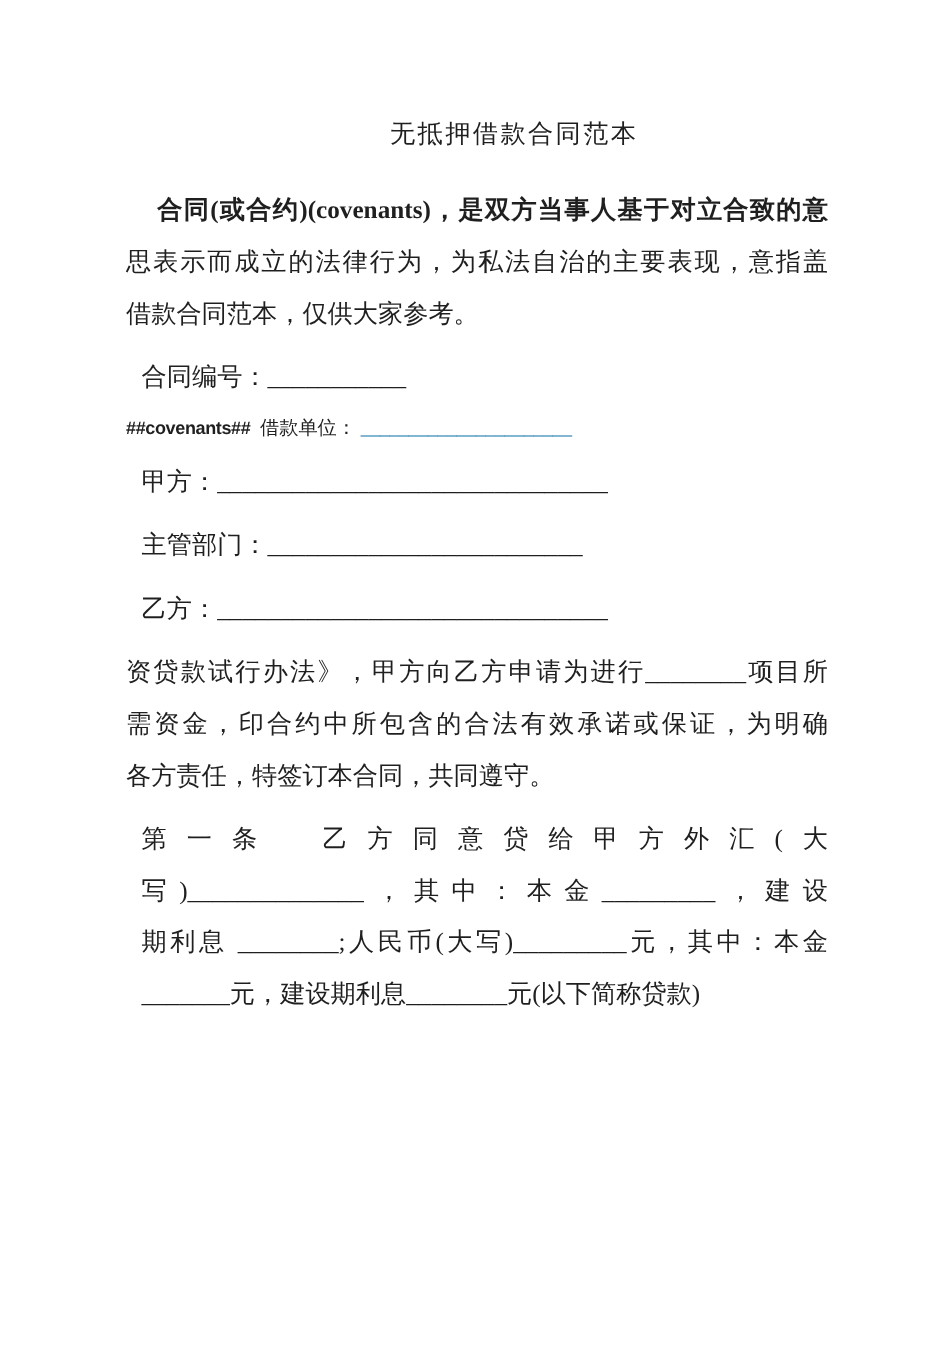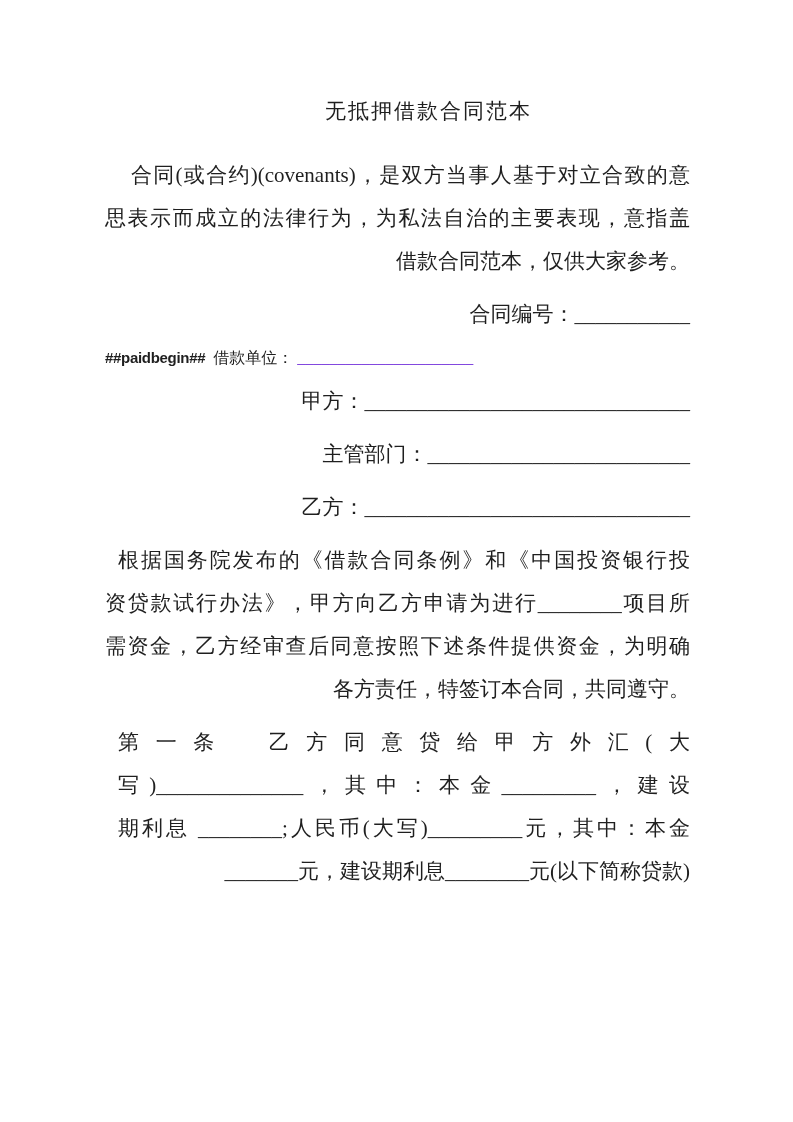--- a/index.html
+++ b/index.html
@@ -20,39 +20,39 @@
   .doc-title {
     margin: 96px 0 0 0;
     padding-left: 62px;
     text-align: center;
     letter-spacing: 2px;
     line-height: 30px;
     white-space: nowrap;
   }
   .para { margin: 10px 0 0 0; }
   .para-intro { margin-top: 28px; }
-  .line { text-align: right; }
+  .line { text-align: left; }
   .j { text-align: justify; text-align-last: justify; }
   .ind { text-indent: 13px; }
-  .ind-lg { text-indent: 26px; }
+  .ind-lg { text-indent: 26px; font-weight: bold; }
   .clause .line { padding-left: 13px; text-indent: 0; }
   .paid-line {
     margin: 10px 0 0 0;
     font-size: 16px;
     line-height: 24px;
     white-space: nowrap;
   }
   .paid-tag {
     font-family: "Liberation Sans", sans-serif;
     font-weight: bold;
     font-size: 15px;
     letter-spacing: -0.3px;
   }
   .paid-label { margin-left: 8px; }
-  .paid-blank { color: #6d28d9; letter-spacing: 0; }
+  .paid-blank { color: #0369a1; letter-spacing: 0; }
   .blank { white-space: nowrap; }
 </style>
 </head>
 <body>
 
 <div class="page">
 
   <div class="doc-title">无抵押借款合同范本</div>
 
   <div class="para para-intro">
@@ -62,21 +62,21 @@
   </div>
 
   <div class="para">
     <div class="line ind">
       <span>合同编号：</span><span class="blank">___________</span>
     </div>
   </div>
 
 
   <div class="paid-line">
-    <span class="paid-tag">##paidbegin##</span><span class="paid-label">借款单位：</span> <span class="paid-blank">______________________</span>
+    <span class="paid-tag">##covenants##</span><span class="paid-label">借款单位：</span> <span class="paid-blank">______________________</span>
   </div>
 
   <div class="para">
     <div class="line ind">
       <span>甲方：</span><span class="blank">_______________________________</span>
     </div>
   </div>
 
   <div class="para">
     <div class="line ind">
@@ -84,23 +84,22 @@
     </div>
   </div>
 
   <div class="para">
     <div class="line ind">
       <span>乙方：</span><span class="blank">_______________________________</span>
     </div>
   </div>
 
   <div class="para">
-    <div class="line j ind">根据国务院发布的《借款合同条例》和《中国投资银行投</div>
     <div class="line j">资贷款试行办法》，甲方向乙方申请为进行________项目所</div>
-    <div class="line j">需资金，乙方经审查后同意按照下述条件提供资金，为明确</div>
+    <div class="line j">需资金，印合约中所包含的合法有效承诺或保证，为明确</div>
     <div class="line">各方责任，特签订本合同，共同遵守。</div>
   </div>
 
   <div class="para clause">
     <div class="line j">第一条　乙方同意贷给甲方外汇(大</div>
     <div class="line j">写)______________，其中：本金_________，建设</div>
     <div class="line j">期利息 ________;人民币(大写)_________元，其中：本金</div>
     <div class="line">_______元，建设期利息________元(以下简称贷款)</div>
   </div>
 

